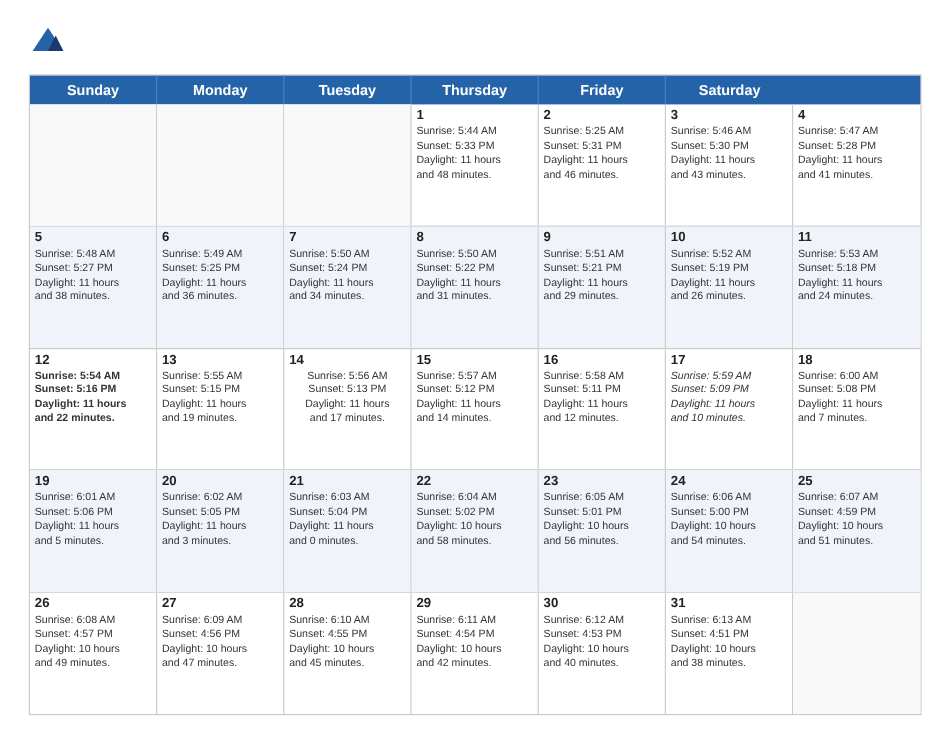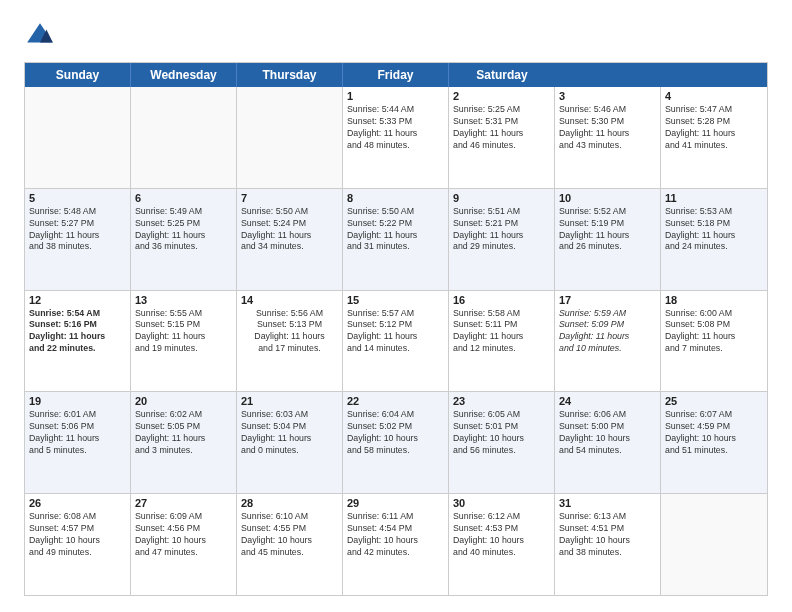--- a/index.html
+++ b/index.html
@@ -137,21 +137,22 @@
     </div>
     <div class="title-block">
       <div class="month-title"></div>
       <div class="location-title"></div>
     </div>
   </div>
 
   <div class="calendar">
     <div class="cal-header">
     <div class="cal-header-cell">Sunday</div>
-        <div class="cal-header-cell">Wednesday</div>
+        <div class="cal-header-cell">Monday</div>
+        <div class="cal-header-cell">Tuesday</div>
         <div class="cal-header-cell">Thursday</div>
         <div class="cal-header-cell">Friday</div>
         <div class="cal-header-cell">Saturday</div>
       </div>
     <div class="cal-body">
     <div class="cal-row">
           <div class="cal-cell empty"></div>
           <div class="cal-cell empty"></div>
           <div class="cal-cell empty"></div>
           <div class="cal-cell">

